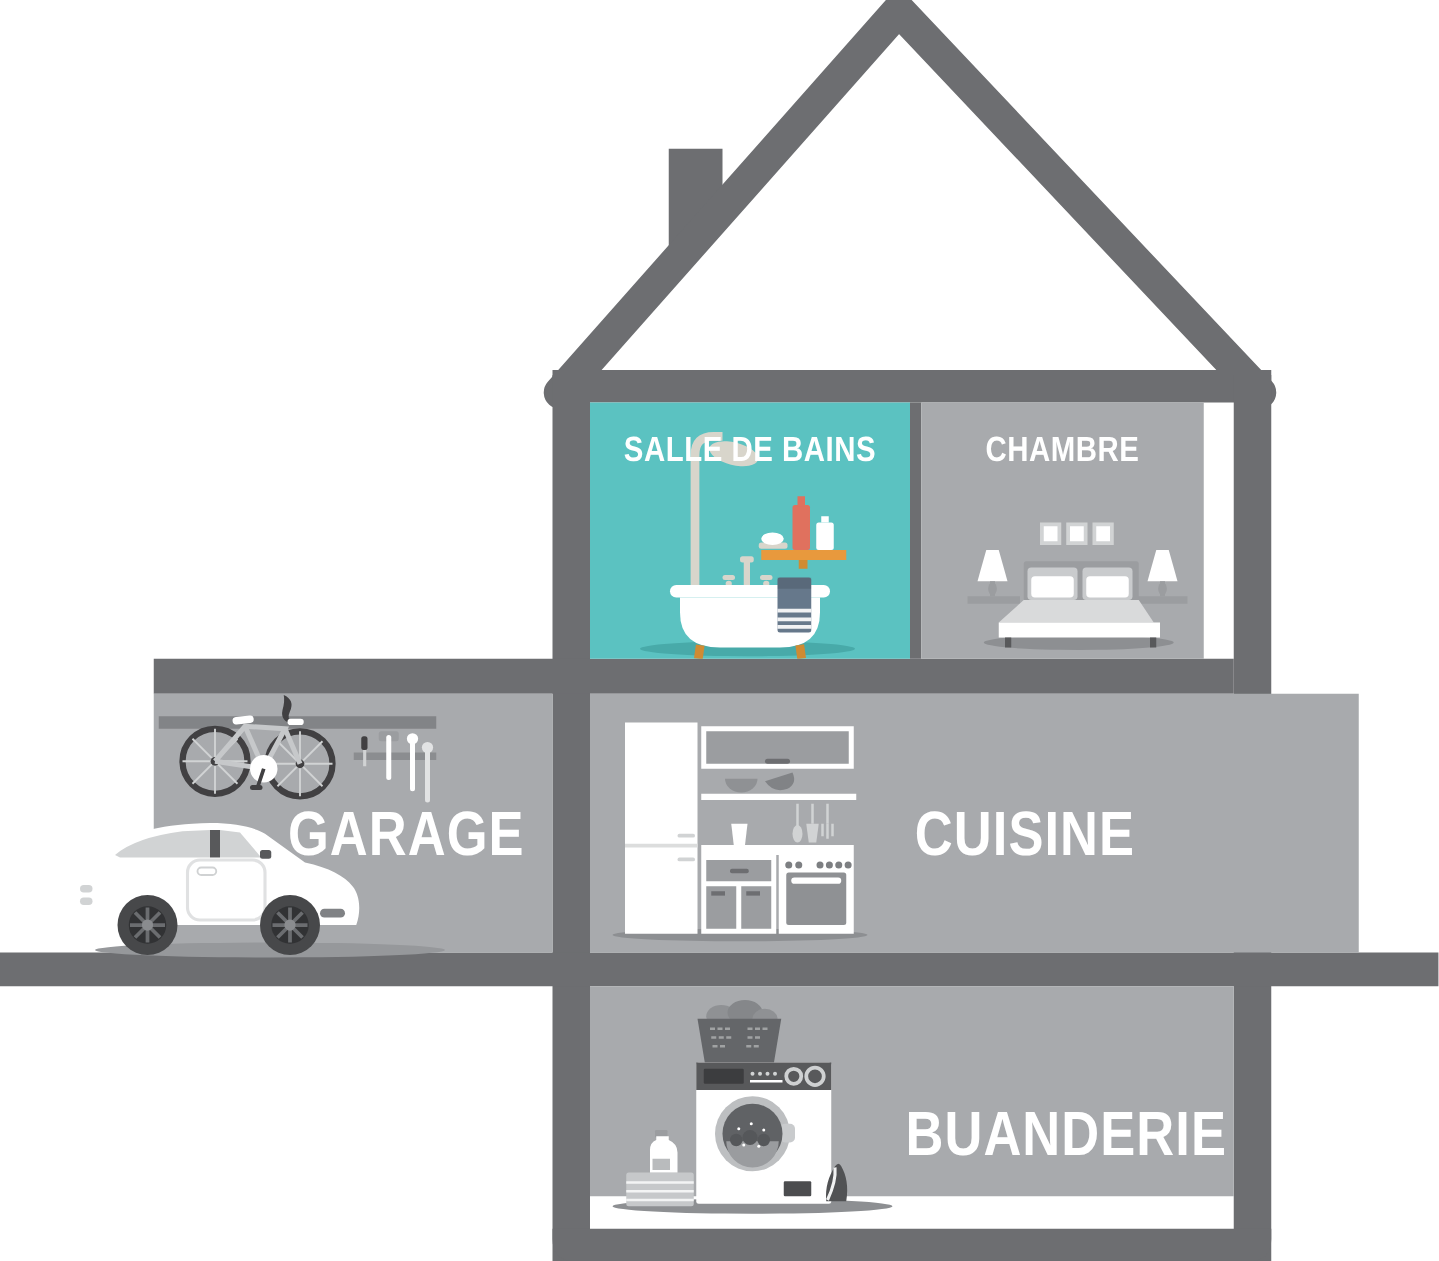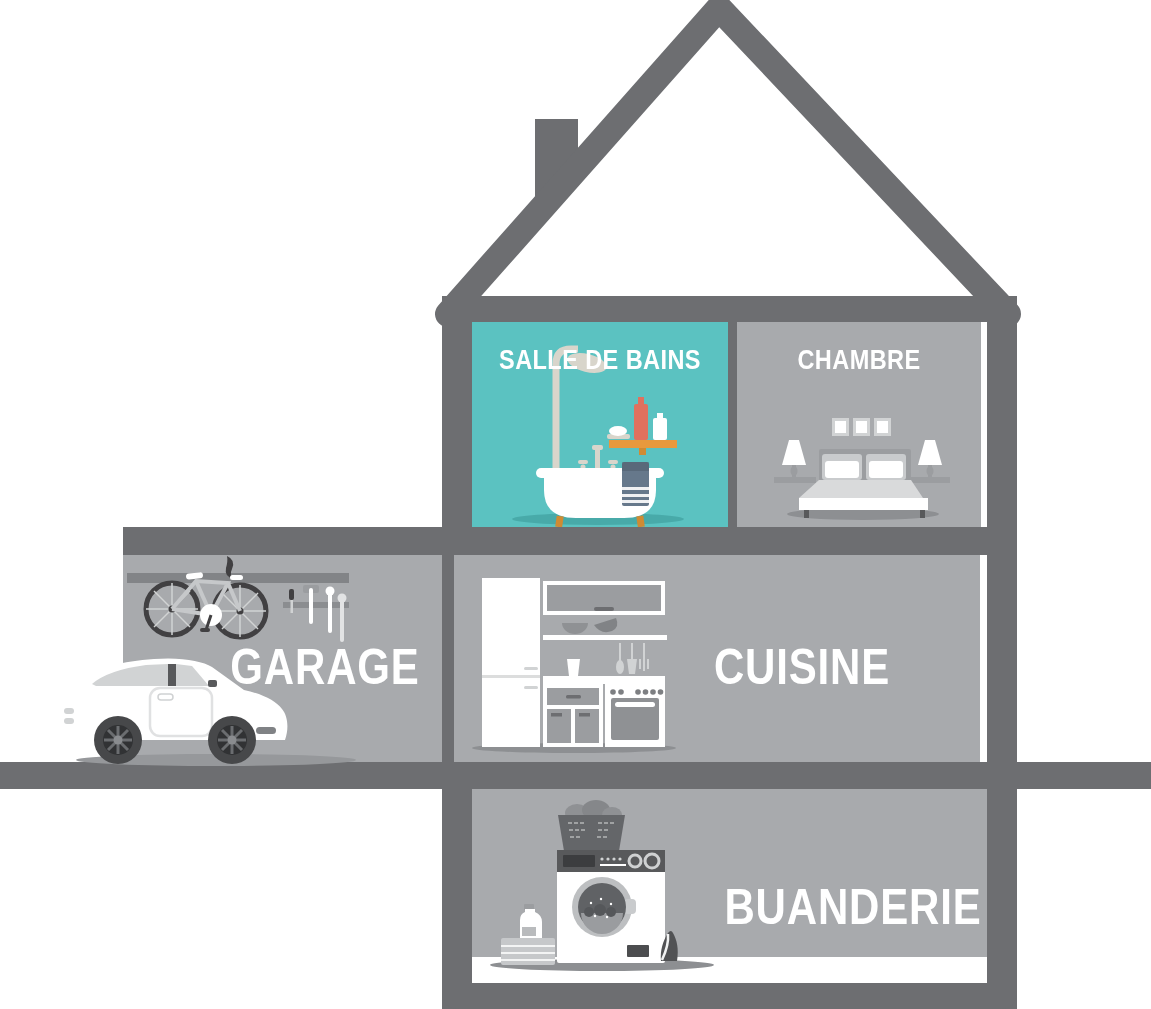--- a/index.html
+++ b/index.html
@@ -72,21 +72,21 @@
         <g class="f-white" opacity="0.9">
           <rect x="150" y="165" width="27" height="3"></rect>
           <rect x="150" y="172" width="27" height="3"></rect>
           <rect x="150" y="178" width="27" height="3"></rect>
         </g>
       </g>
     </svg>
     <div class="room-label label-sm" style="left:50%;top:38px;">SALLE DE BAINS</div>
   </div>
 
-  <div class="room bg-room" style="left:737px;top:322px;width:244px;height:205px;">
+  <div class="room bg-room" style="left:737px;top:322px;width:226px;height:205px;">
     <svg width="250" height="205" viewBox="0 0 250 205">
       <ellipse cx="126" cy="192" rx="76" ry="6" class="f-shgray"></ellipse>
       <g>
         <rect x="95" y="96" width="17" height="18" class="f-light"></rect>
           <rect x="98" y="99" width="11" height="12" class="f-white"></rect>
         <rect x="116" y="96" width="17" height="18" class="f-light"></rect>
           <rect x="119" y="99" width="11" height="12" class="f-white"></rect>
         <rect x="137" y="96" width="17" height="18" class="f-light"></rect>
           <rect x="140" y="99" width="11" height="12" class="f-white"></rect>
       </g>
@@ -193,21 +193,21 @@
       <g stroke="#6b6d70" stroke-width="3">
         <line x1="174" y1="98" x2="174" y2="126"></line>
           <line x1="160" y1="112" x2="188" y2="112"></line>
         <line x1="164" y1="102" x2="184" y2="122"></line>
           <line x1="184" y1="102" x2="164" y2="122"></line>
       </g>
       <circle cx="174" cy="112" r="4.5" fill="#8a8c8f"></circle>
     </g>
   </svg>
 
-  <div class="room bg-room" style="left:454px;top:555px;width:526px;height:207px;">
+  <div class="room bg-room" style="left:472px;top:555px;width:615px;height:207px;">
     <svg width="515" height="207" viewBox="0 0 515 207">
       <ellipse cx="120" cy="193" rx="102" ry="5" class="f-shgray"></ellipse>
       <g>
         <rect x="28" y="23" width="58" height="169" class="f-white"></rect>
         <rect x="28" y="120" width="58" height="3" fill="#dcdddd"></rect>
         <rect x="70" y="112" width="14" height="3" rx="1.5" class="f-light"></rect>
         <rect x="70" y="131" width="14" height="3" rx="1.5" class="f-light"></rect>
       </g>
       <g>
         <rect x="89" y="26" width="122" height="34" class="f-white"></rect>

